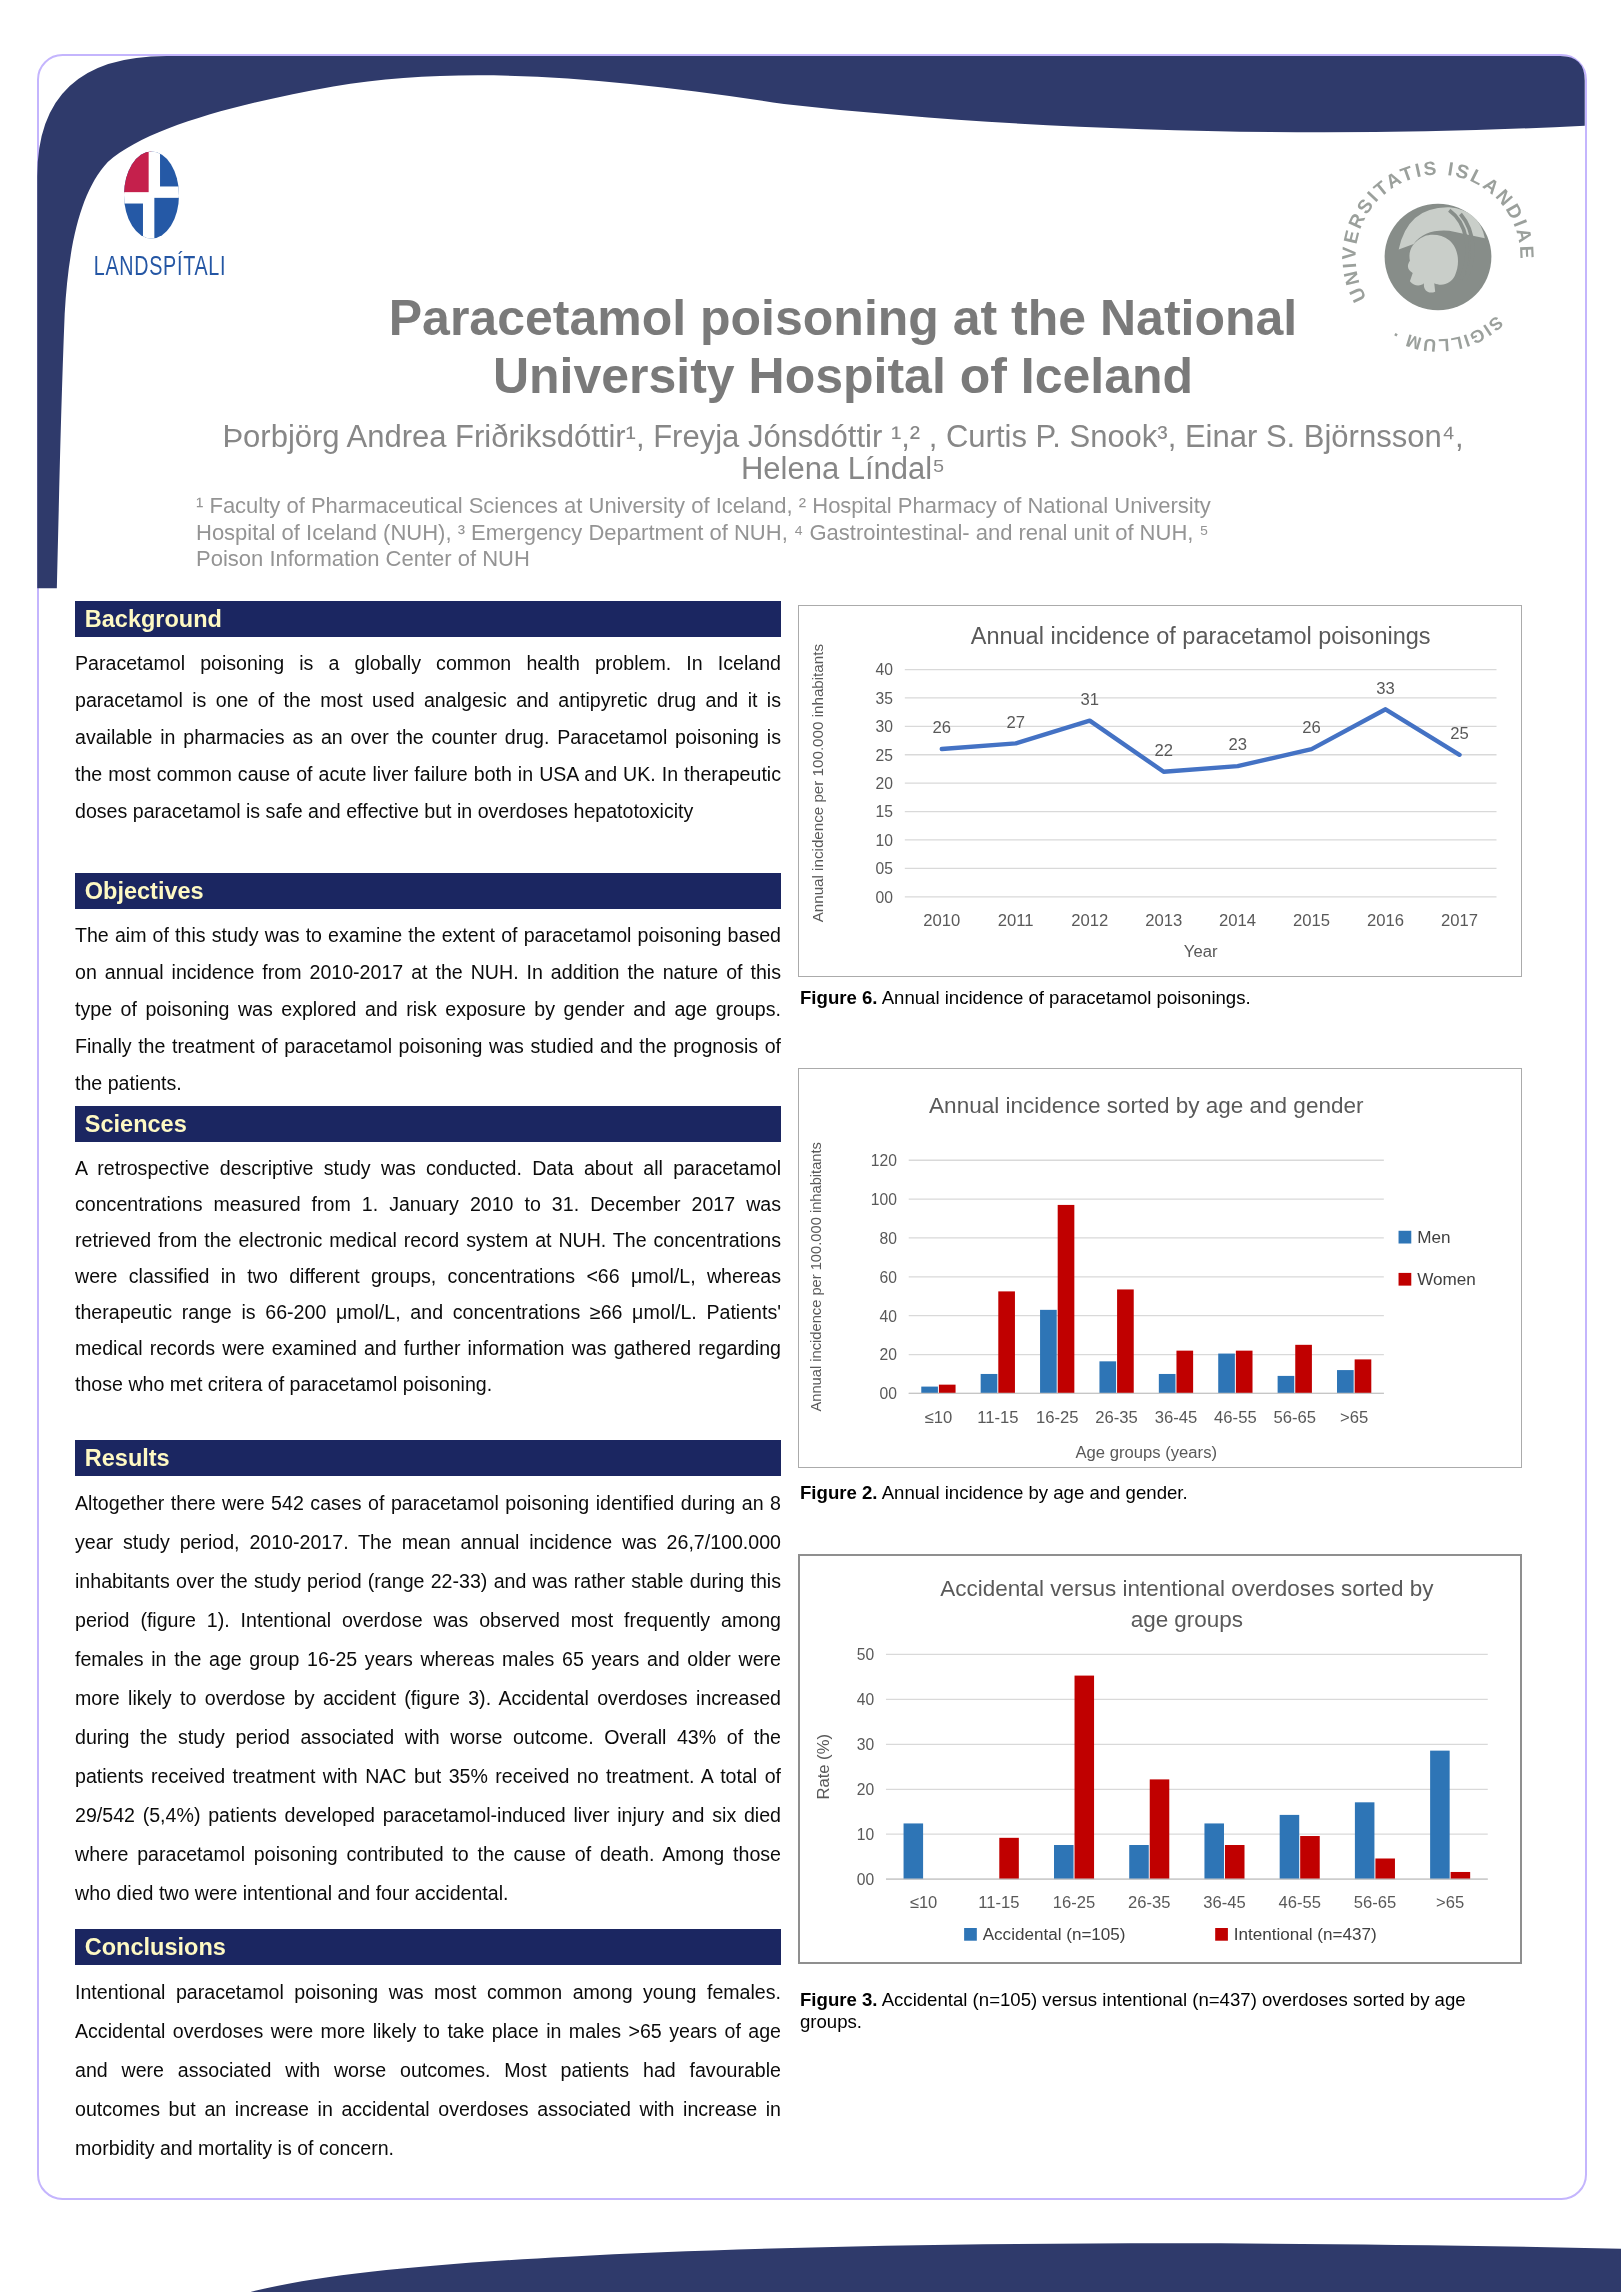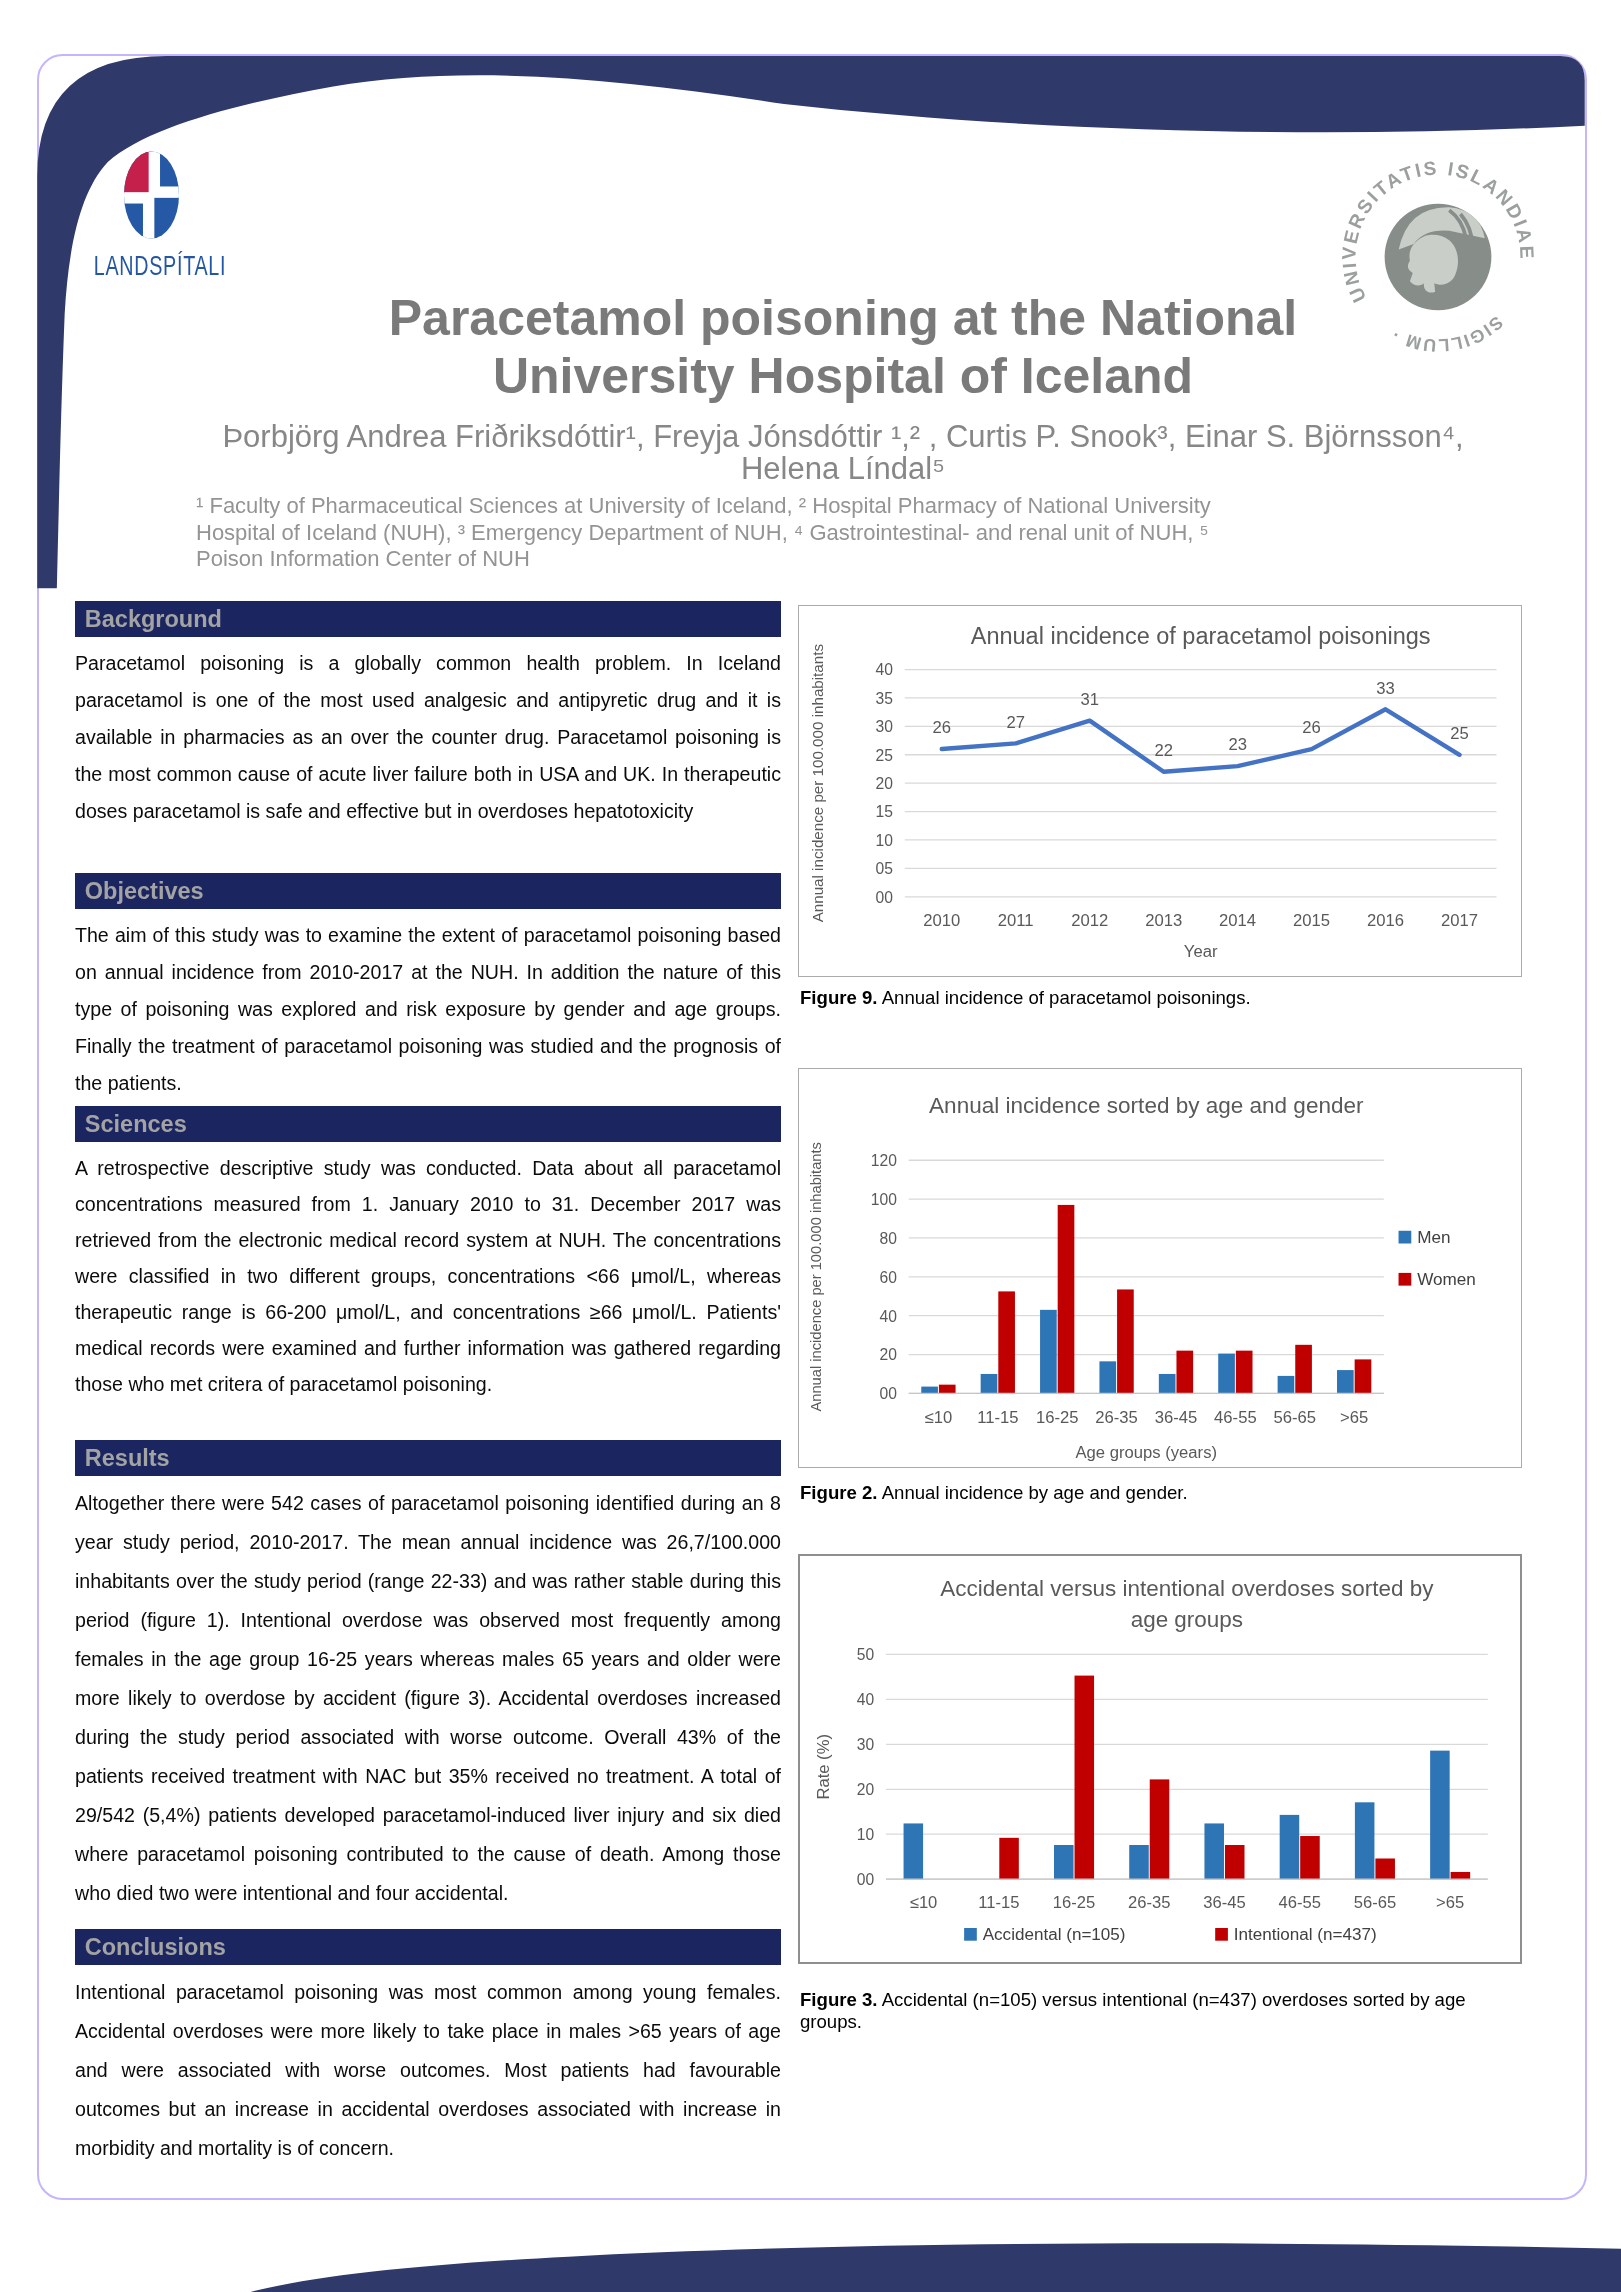--- a/index.html
+++ b/index.html
@@ -18,21 +18,21 @@
   .seal{position:absolute;left:1296px;top:98px;}
   .title{position:absolute;left:255px;top:233px;width:1098px;text-align:center;
          font-size:50px;line-height:58px;font-weight:bold;color:#7a7a7a;}
   .authors{position:absolute;left:157px;top:365px;width:1294px;text-align:center;
            font-size:31px;line-height:32px;color:#878787;}
   .affils{position:absolute;left:157px;top:437px;width:1294px;text-align:left;
           font-size:22px;line-height:26.5px;color:#949494;}
 
   
   .sec{position:absolute;left:36px;width:706px;}
-  .sec-bar{height:36px;background:#1B2661;color:#a3a3a3;font-weight:bold;font-size:23.5px;
+  .sec-bar{height:36px;background:#1B2661;color:#fef9c3;font-weight:bold;font-size:23.5px;
            line-height:36px;padding-left:9.8px;box-sizing:border-box;}
   .sec-body{margin:7.8px 0 0 0;font-size:19.6px;text-align:justify;color:#0b0b0b;}
   .lh37{line-height:36px}.lh38{line-height:37px}.lh40{line-height:39px}
 
   
   .figbox{position:absolute;left:759px;width:724px;background:#fff;border:1.5px solid #ABABAB;
           box-sizing:border-box;}
   .figbox svg{display:block;width:100%;height:100%;}
   .figbox.dark{border:2px solid #8F8F8F;}
   .cap{position:absolute;left:761px;width:722px;font-size:18.6px;color:#000;margin:0;}
@@ -152,21 +152,21 @@
           <text x="221.25" y="123.39999999999998" font-size="17" fill="#595959" text-anchor="middle">27</text>
           <text x="296.75" y="100.19999999999999" font-size="17" fill="#595959" text-anchor="middle">31</text>
           <text x="372.25" y="152.39999999999998" font-size="17" fill="#595959" text-anchor="middle">22</text>
           <text x="447.75" y="146.60000000000002" font-size="17" fill="#595959" text-anchor="middle">23</text>
           <text x="523.25" y="129.2" font-size="17" fill="#595959" text-anchor="middle">26</text>
           <text x="598.75" y="88.60000000000002" font-size="17" fill="#595959" text-anchor="middle">33</text>
           <text x="674.25" y="135" font-size="17" fill="#595959" text-anchor="middle">25</text>
           <polyline points="145.75,145.2 221.25,139.39999999999998 296.75,116.19999999999999 372.25,168.39999999999998 447.75,162.60000000000002 523.25,145.2 598.75,104.60000000000002 674.25,151" fill="none" stroke="#4472C4" stroke-width="4.5" stroke-linejoin="round" stroke-linecap="round"></polyline>
         </svg>
     </div>
-    <p class="cap" style="top:931px"><b>Figure 9.</b> <span>Annual incidence of paracetamol poisonings.</span></p>
+    <p class="cap" style="top:931px"><b>Figure 6.</b> <span>Annual incidence of paracetamol poisonings.</span></p>
 
     <div class="figbox" style="top:1012px;height:400px">
       <svg id="chart2" viewBox="0 0 737 404">
           <line x1="112" y1="330" x2="597" y2="330" stroke="#d9d9d9" stroke-width="1.3"></line>
           <text x="100" y="336" font-size="16" fill="#595959" text-anchor="end">00</text>
           <line x1="112" y1="290.3333333333333" x2="597" y2="290.3333333333333" stroke="#d9d9d9" stroke-width="1.3"></line>
           <text x="100" y="296.3333333333333" font-size="16" fill="#595959" text-anchor="end">20</text>
           <line x1="112" y1="250.66666666666669" x2="597" y2="250.66666666666669" stroke="#d9d9d9" stroke-width="1.3"></line>
           <text x="100" y="256.6666666666667" font-size="16" fill="#595959" text-anchor="end">40</text>
           <line x1="112" y1="211" x2="597" y2="211" stroke="#d9d9d9" stroke-width="1.3"></line>

